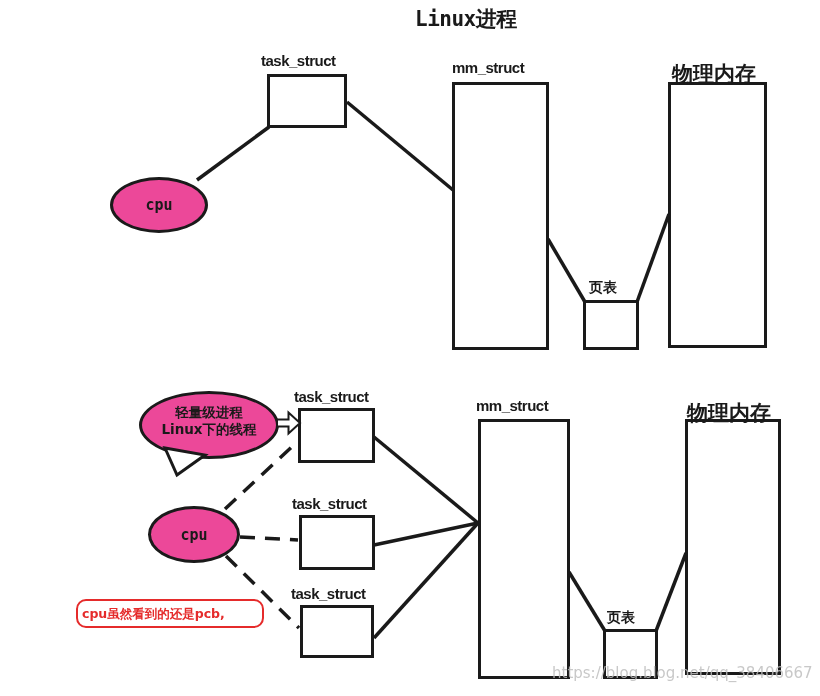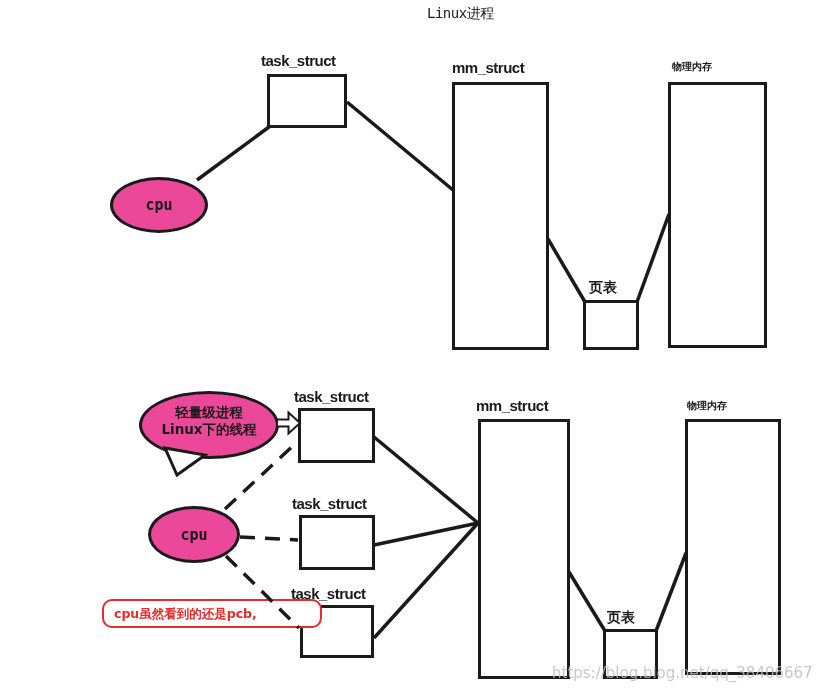--- a/index.html
+++ b/index.html
@@ -6,43 +6,43 @@
   .canvas{
     position:relative;width:820px;height:696px;background:#ffffff;overflow:hidden;
     font-family:"DejaVu Sans","Liberation Sans",sans-serif;color:#1a1a1a;
   }
   .lbl-mono{
     position:absolute;font-family:Liberation Sans, sans-serif;
     font-weight:bold;font-size:15px;white-space:nowrap;z-index:2;letter-spacing:-0.5px;
   }
   .lbl-cjk{
     position:absolute;font-family:"DejaVu Sans","Liberation Sans",sans-serif;
-    font-weight:bold;font-size:10px;white-space:nowrap;z-index:2;
+    font-weight:bold;font-size:21px;white-space:nowrap;z-index:2;
   }
   .box{
     position:absolute;border:3px solid #1a1a1a;background:#ffffff;
     box-sizing:border-box;z-index:1;
   }
   .ellipse{
     position:absolute;border:3px solid #1a1a1a;background:#ec4899;border-radius:50%;
     box-sizing:border-box;z-index:1;display:flex;align-items:center;justify-content:center;
     font-family:"DejaVu Sans Mono","Liberation Mono",monospace;font-weight:bold;font-size:15px;
   }
   .bubble-text{
     position:absolute;z-index:2;text-align:center;font-weight:bold;font-size:13.5px;
     line-height:17px;white-space:nowrap;
   }
   .page-title{
-    position:absolute;left:427px;top:5px;font-weight:normal;font-size:14px;z-index:2;
+    position:absolute;left:415px;top:5px;font-weight:bold;font-size:21px;z-index:2;
     font-family:"DejaVu Sans Mono","Liberation Mono",monospace;letter-spacing:-0.5px;
   }
   .note-box{
-    position:absolute;left:102px;top:599px;width:220px;box-sizing:border-box;
+    position:absolute;left:76px;top:599px;width:188px;box-sizing:border-box;
     border:2.5px solid #e52b2b;border-radius:10px;background:#ffffff;
-    padding:4px 10px;z-index:3;
+    padding:4px 4px;z-index:3;
   }
   .note-line{
     display:block;color:#e52b2b;font-weight:bold;font-size:12.5px;line-height:17px;
     white-space:nowrap;
   }
   .watermark{
     position:absolute;left:552px;top:664px;z-index:4;color:rgba(190,190,190,0.85);
     font-size:15px;white-space:nowrap;z-index:4;
   }
   svg.lines{position:absolute;left:0;top:0;z-index:5;pointer-events:none;}

